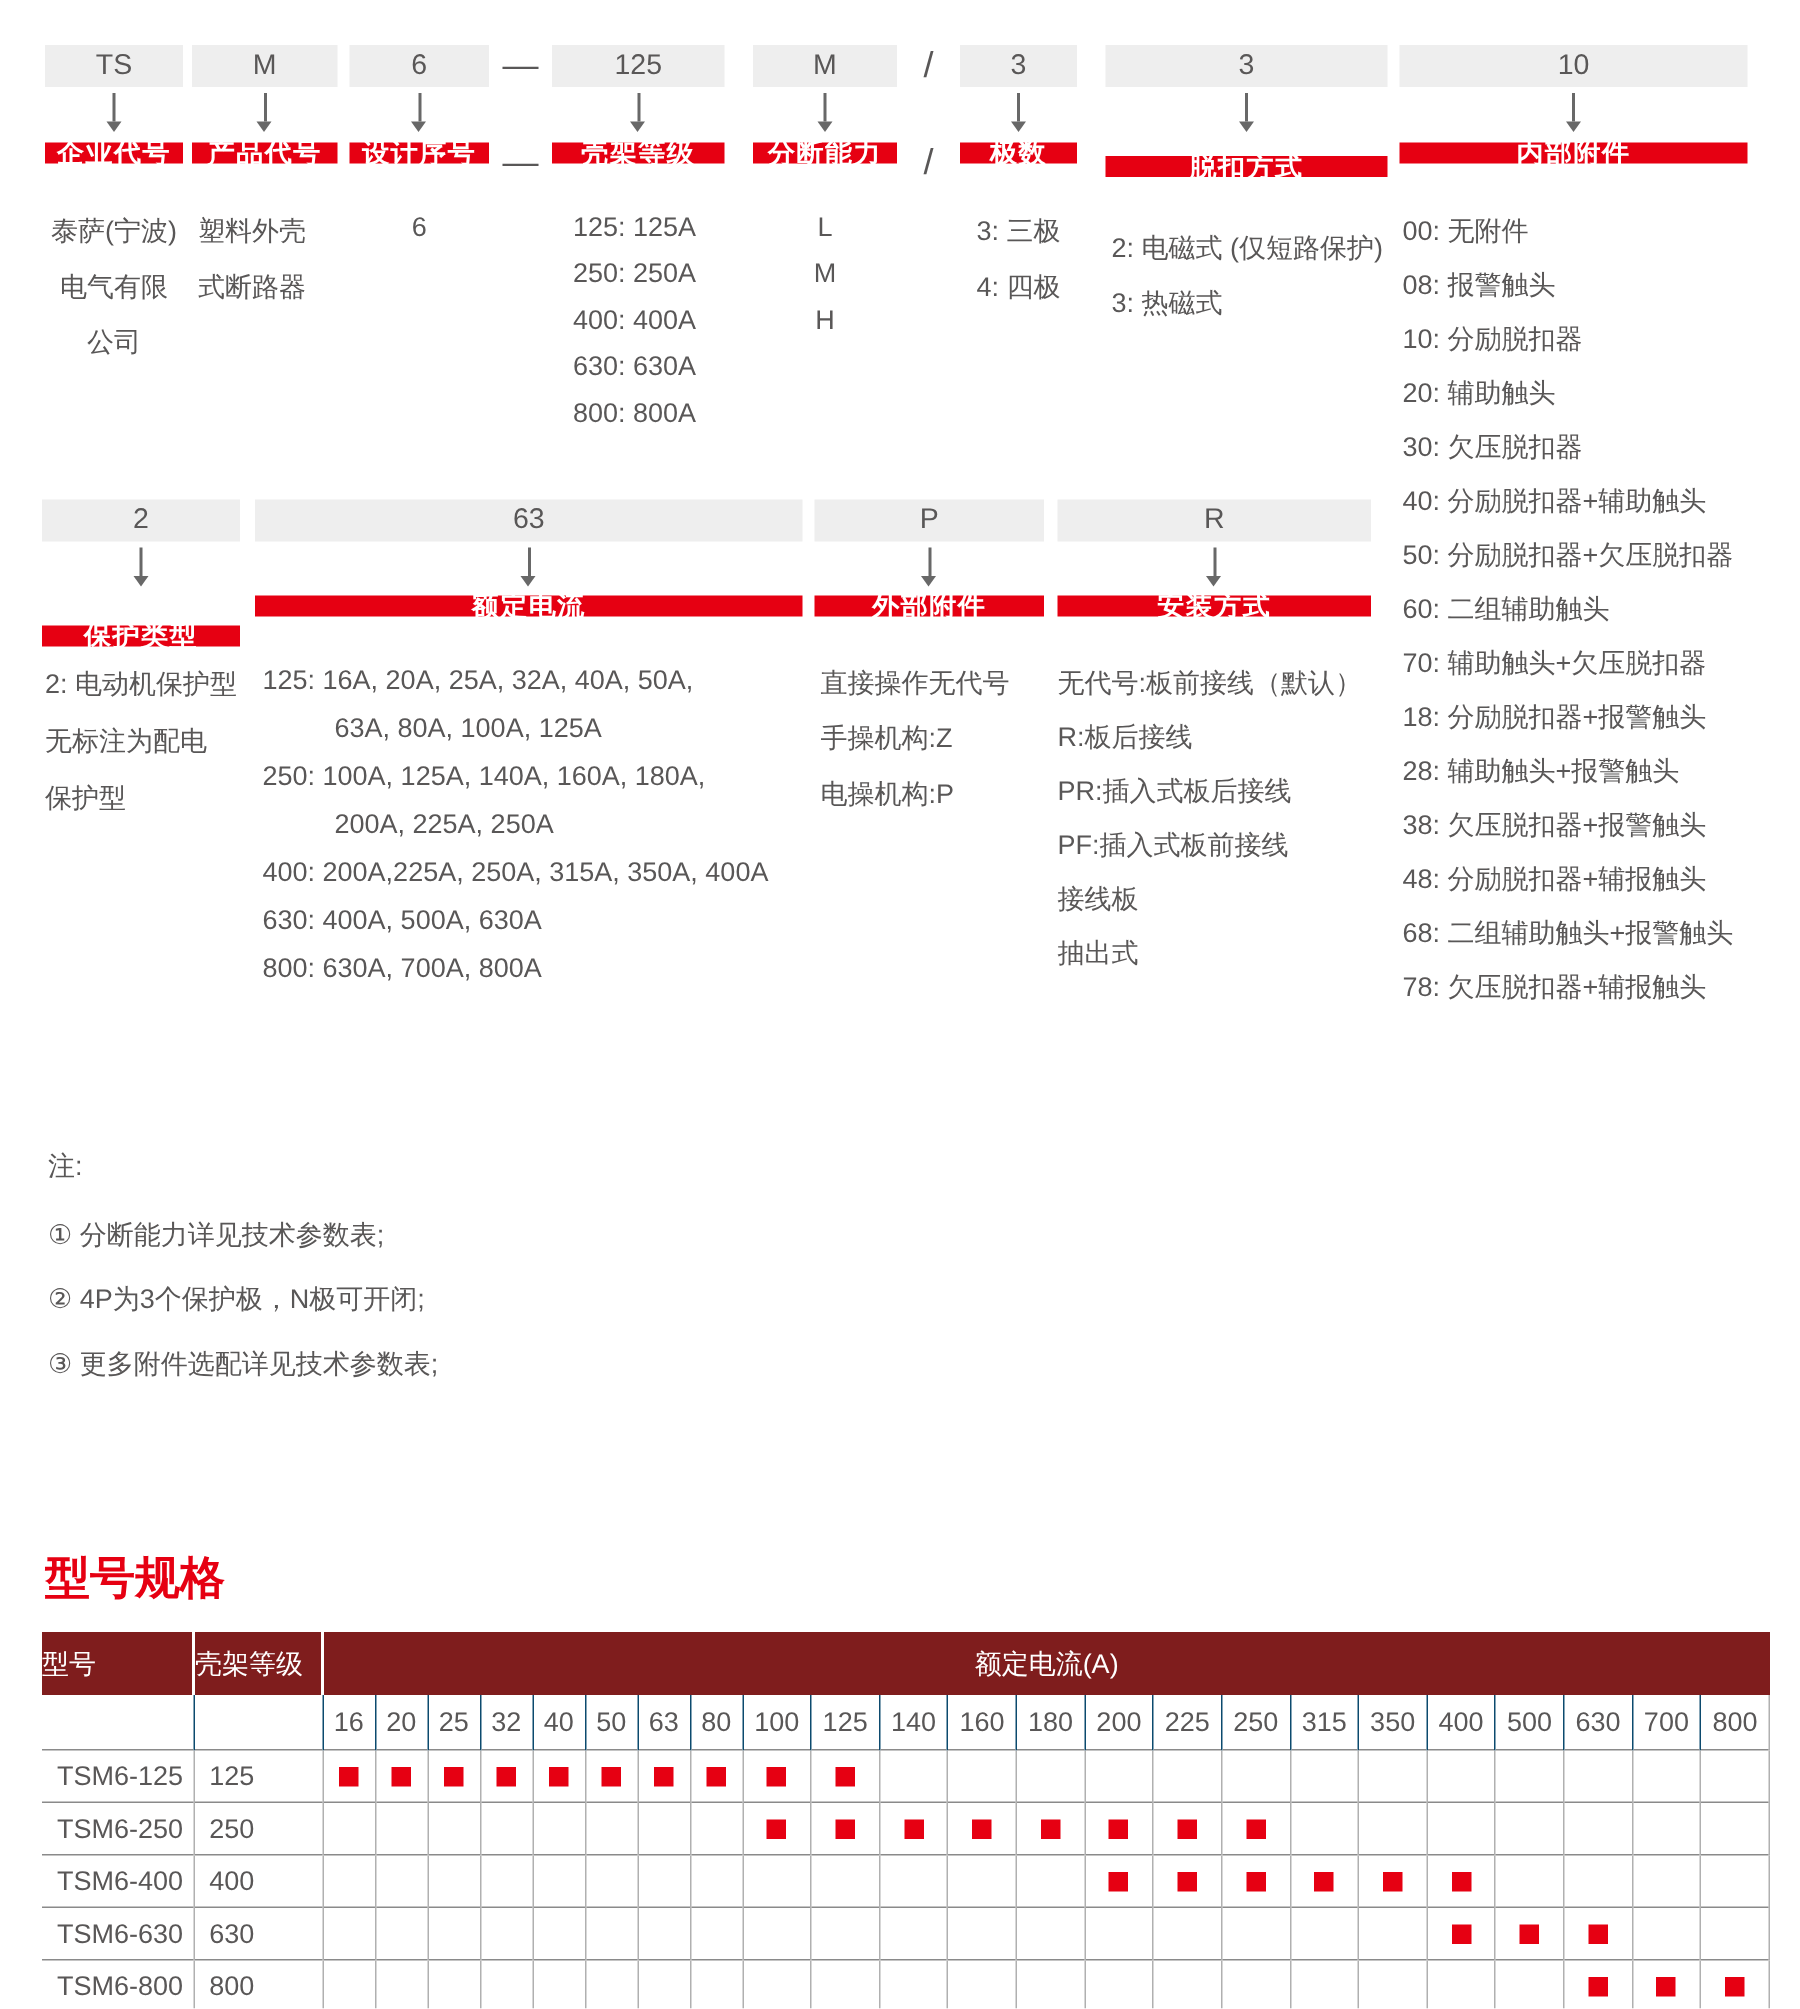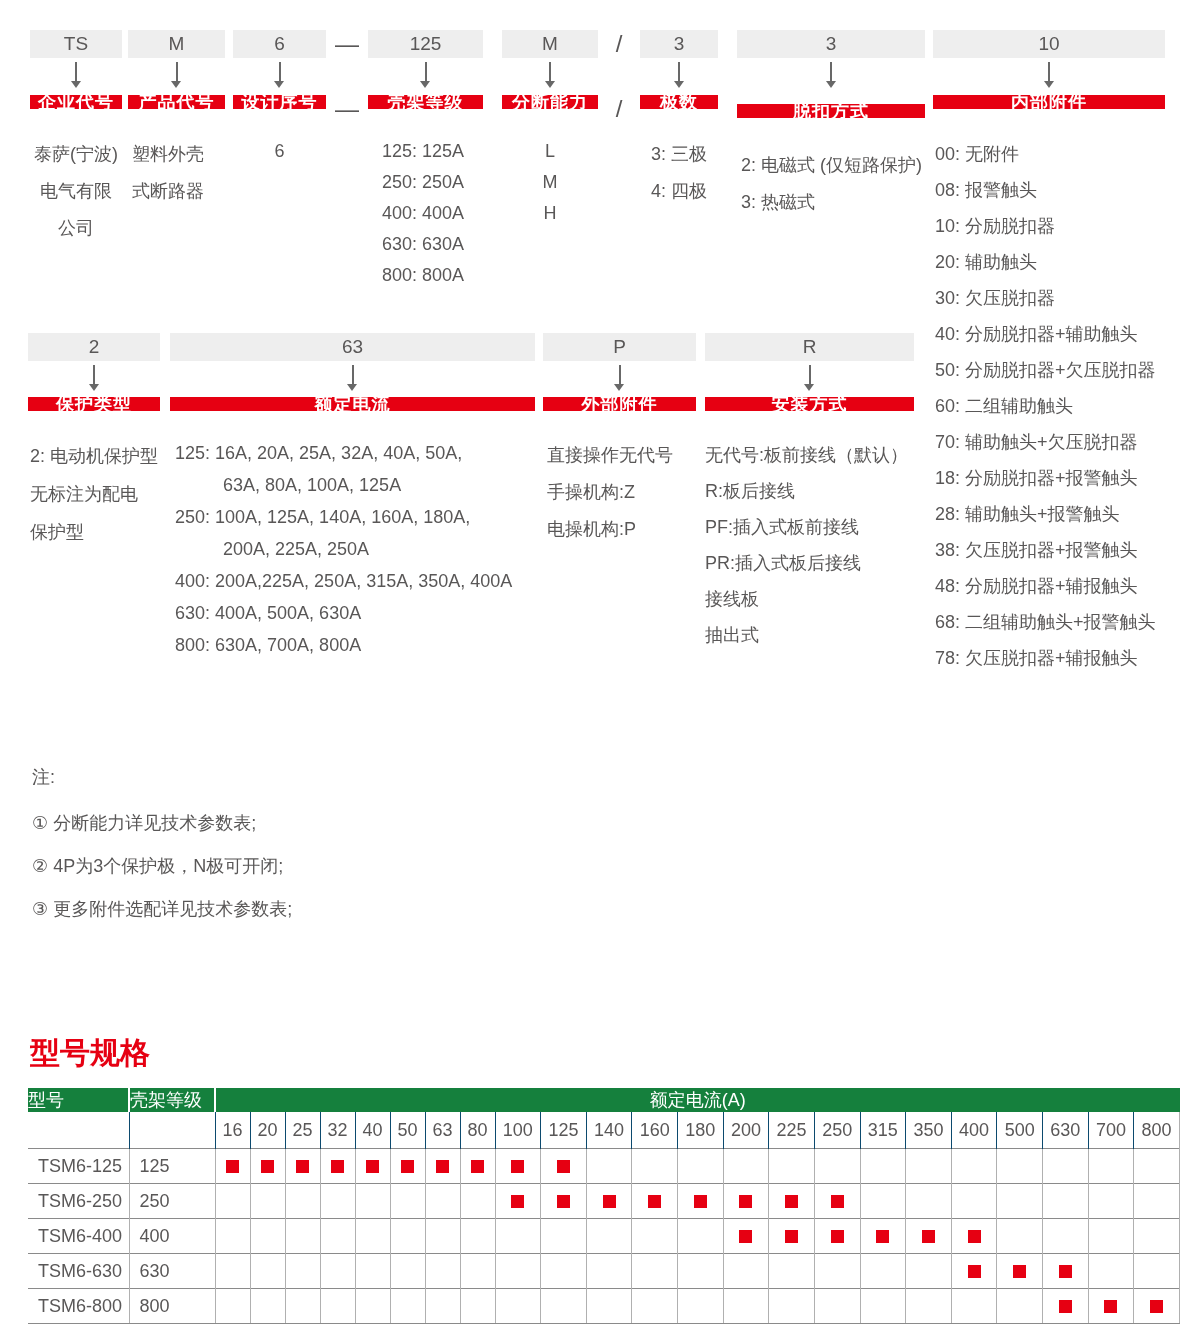--- a/index.html
+++ b/index.html
@@ -25,21 +25,21 @@
   .note-label{line-height:30px;}
   .note-items{margin-top:10px;}
   .note-item{line-height:43px;}
 
   
   .spec-title{position:absolute;left:30px;top:1033px;font-size:30px;line-height:40px;
     font-weight:700;color:#e60012;}
   table.spec{position:absolute;left:28px;top:1088px;width:1152px;border-collapse:collapse;
     table-layout:fixed;font-size:18px;color:#595757;}
   table.spec th,table.spec td{padding:0;vertical-align:middle;font-weight:normal;}
-  th.red{background:#15803d;color:#fff;font-weight:700;height:24px;text-align:left;padding-left:10px;}
+  th.red{background:#7f1d1d;color:#fff;font-weight:700;height:42px;text-align:left;padding-left:10px;}
   th.red.sepw{border-left:2px solid #fff;}
   th.red.span{text-align:center;padding-left:0;}
   tr.numrow td{height:36px;text-align:center;}
   tr.numrow td.v{border-left:1px solid #0c4a6e;}
   tr.numrow td:last-child{border-right:1px solid #b0b0b0;}
   tr.data td{height:34px;border-top:1px solid #8a8a8a;text-align:center;}
   tr.data td.model,tr.data td.frame{text-align:left;padding-left:10px;}
   tr.data td.v{border-left:1px solid #b0b0b0;}
   tr.data td:last-child{border-right:1px solid #b0b0b0;}
   tr.data.last td{border-bottom:1px solid #8a8a8a;}
@@ -122,21 +122,21 @@
         <div class="item" style="line-height: 36px;">48: 分励脱扣器+辅报触头</div>
         <div class="item" style="line-height: 36px;">68: 二组辅助触头+报警触头</div>
         <div class="item" style="line-height: 36px;">78: 欠压脱扣器+辅报触头</div>
       </div>
       <div class="sep" style="left: 326px; top: 30px; width: 42px;">—</div>
       <div class="sep" style="left: 326px; top: 95px; width: 42px;">—</div>
       <div class="sep" style="left: 598px; top: 30px; width: 42px;">/</div>
       <div class="sep" style="left: 598px; top: 95px; width: 42px;">/</div>
       <div class="code-box" style="left: 28px; top: 333px; width: 132px;">2</div>
       <div class="arrow" style="left: 93px; top: 365px;"></div>
-      <div class="head-box" style="left: 28px; top: 397px; width: 132px;">保护类型</div>
+      <div class="head-box" style="left: 28px; top: 417px; width: 132px;">保护类型</div>
       <div class="list" style="left: 30px; top: 437px;">
         <div class="item" style="line-height: 38px;">2: 电动机保护型</div>
         <div class="item" style="line-height: 38px;">无标注为配电</div>
         <div class="item" style="line-height: 38px;">保护型</div>
       </div>
       <div class="code-box" style="left: 170px; top: 333px; width: 365px;">63</div>
       <div class="arrow" style="left: 351.5px; top: 365px;"></div>
       <div class="head-box" style="left: 170px; top: 397px; width: 365px;">额定电流</div>
       <div class="list" style="left: 175px; top: 437px;">
         <div class="item" style="line-height: 32px;">125: 16A, 20A, 25A, 32A, 40A, 50A,</div>
@@ -154,22 +154,22 @@
         <div class="item" style="line-height: 37px;">直接操作无代号</div>
         <div class="item" style="line-height: 37px;">手操机构:Z</div>
         <div class="item" style="line-height: 37px;">电操机构:P</div>
       </div>
       <div class="code-box" style="left: 705px; top: 333px; width: 209px;">R</div>
       <div class="arrow" style="left: 808.5px; top: 365px;"></div>
       <div class="head-box" style="left: 705px; top: 397px; width: 209px;">安装方式</div>
       <div class="list" style="left: 705px; top: 437px;">
         <div class="item" style="line-height: 36px;">无代号:板前接线（默认）</div>
         <div class="item" style="line-height: 36px;">R:板后接线</div>
+        <div class="item" style="line-height: 36px;">PR:插入式板后接线</div>
         <div class="item" style="line-height: 36px;">PF:插入式板前接线</div>
-        <div class="item" style="line-height: 36px;">PR:插入式板后接线</div>
         <div class="item" style="line-height: 36px;">接线板</div>
         <div class="item" style="line-height: 36px;">抽出式</div>
       </div>
     </div>
 
   <div class="notes">
     <div class="note-label">注:</div>
     <div class="note-items" id="note-items">
         <div class="note-item">① 分断能力详见技术参数表;</div>
         <div class="note-item">② 4P为3个保护极，N极可开闭;</div>

